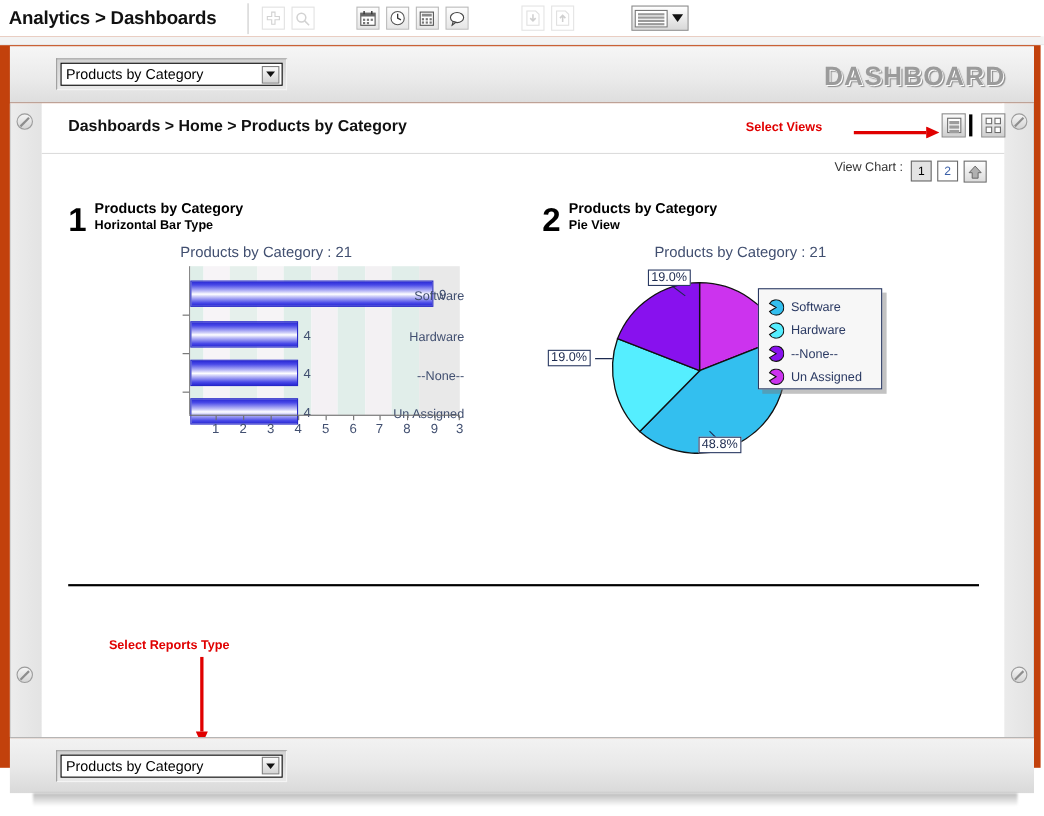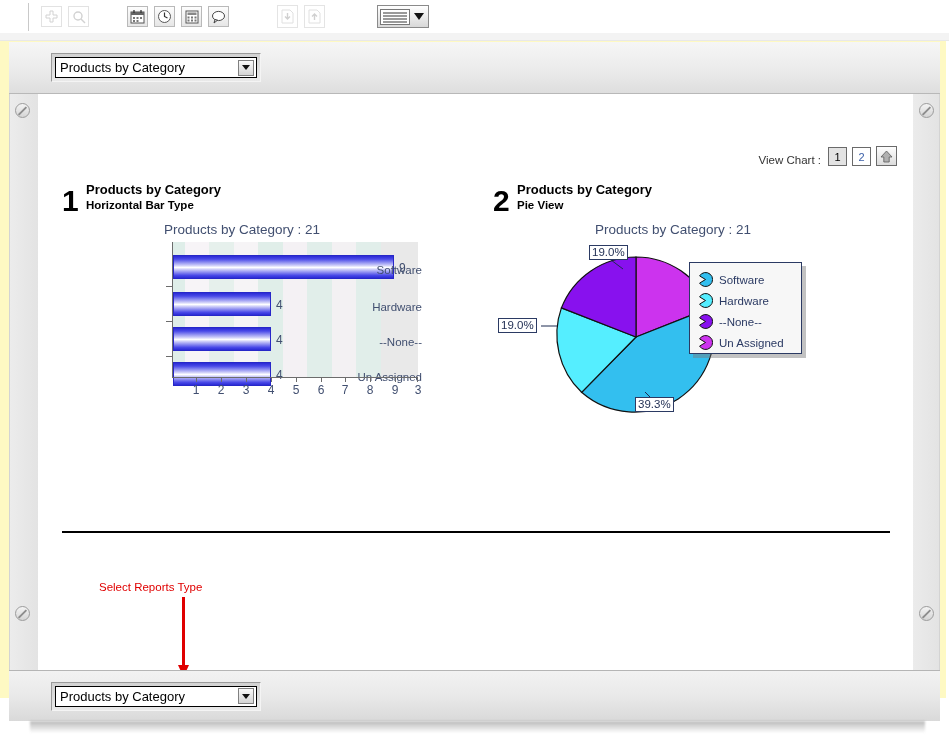--- a/index.html
+++ b/index.html
@@ -48,21 +48,21 @@
     background:linear-gradient(#ffffff,#d8d8d8);
     display:flex; align-items:center; padding:0 2px; gap:2px;
   }
   #viewselect .rows { width:30px; height:16px; border:1px solid #777; background:#fff; padding:1px 2px; }
   #viewselect .rows i { display:block; height:2px; background:#9a9a9a; margin:1px 0; }
   #viewselect .caret { width:0;height:0;border-left:5px solid transparent;border-right:5px solid transparent;border-top:7px solid #111; margin-left:2px;}
 
   
   #shell {
     position:absolute; left:0; top:33px; width:946px; height:665px;
-    background:#fef9c3;
+    background:#c2410c;
   }
   #shell-band {
     position:absolute; left:0; top:0; width:949px; height:8px;
     background:#f3f3f3; border-bottom:1px solid #e8e8e8;
   }
 
   
   #topstrip {
     position:absolute; left:9px; top:9px; width:931px; height:52px;
     background:linear-gradient(#f6f6f6 0%, #ebebeb 55%, #dedede 100%);
@@ -147,21 +147,21 @@
   }
   #vi-list { left:818px; }
   #vi-grid { left:854px; }
   #vi-pipe { position:absolute; left:843px; top:10px; width:3px; height:20px; background:#000; }
   .vi-rows { width:13px;height:14px;border:1px solid #6b6b6b;background:#fff;padding:1px; }
   .vi-rows i { display:block;height:3px;background:#9d9d9d;margin:1px 0; }
   .vi-tiles { width:14px;height:14px;display:grid;grid-template-columns:1fr 1fr;grid-template-rows:1fr 1fr;gap:2px; }
   .vi-tiles i { background:#fff;border:1px solid #6b6b6b; }
 
   
-  #viewchartrow { position:absolute; right:16px; top:52px; display:flex; align-items:flex-end; gap:5px; }
+  #viewchartrow { position:absolute; right:16px; top:52px; display:flex; align-items:flex-start; gap:5px; }
   #vc-label { font-size:11.5px; color:#333; margin-right:2px; }
   .numbtn {
     width:19px;height:19px;border:1px solid #6a6a6a;background:#fff;
     font-size:11px; display:flex;align-items:center;justify-content:center;
     color:#3a5fa8;
   }
   .numbtn.active { background:#e3e3e3; color:#000; }
   .upbtn {
     width:21px;height:20px;border:1px solid #6a6a6a;
     background:linear-gradient(#fdfdfd,#dcdcdc);
@@ -214,40 +214,41 @@
     background:#f7f7f7; border:1px solid #2b3a63;
     box-shadow:4px 4px 0 rgba(120,120,120,0.45);
     padding:6px 0 0 8px;
   }
   .legrow { display:flex; align-items:center; height:21px; gap:6px; }
   .legtext { font-size:11.5px; color:#2b3a63; }
 
   
   #hr { position:absolute; left:24px; top:437px; width:828px; height:2px; background:#000; }
 
-  #srt-label { position:absolute; left:61px; top:487px; font-size:11.5px; font-weight:normal; color:#e00000; }
+  #srt-label { position:absolute; left:61px; top:487px; font-size:11.5px; font-weight:bold; color:#e00000; }
   #srt-arrow { position:absolute; left:140px; top:503px; }
 
   
   #botstrip {
     position:absolute; left:9px; top:637px; width:931px; height:51px;
     background:linear-gradient(#f2f2f2 0%, #e9e9e9 50%, #d9d9d9 100%);
     border-top:1px solid #b5b5b5;
     display:flex; align-items:center;
   }
   #botshadow {
     position:absolute; left:30px; top:688px; width:895px; height:12px;
     background:linear-gradient(#b9b9b9,rgba(255,255,255,0));
     filter:blur(1px);
   }
 </style>
 </head>
 <body>
 
 <div id="appbar">
+  <div id="appbar-title">Analytics &gt; Dashboards</div>
   <div class="vsep"></div>
 
   <div class="tbgroup">
     <div class="tbtn disabled">
       <svg width="13" height="13" viewBox="0 0 13 13">
           <path d="M5 1h3v4h4v3H8v4H5V8H1V5h4z" fill="none" stroke="#d2d2d2" stroke-width="1"></path>
         </svg>
     </div>
     <div class="tbtn disabled">
       <svg width="14" height="14" viewBox="0 0 14 14">
@@ -338,32 +339,57 @@
 
   <div id="topstrip">
     <div class="selwrap">
       <div class="selbox">
         <span class="val">Products by Category</span>
         <span class="dd">
             <i></i>
           </span>
       </div>
     </div>
+    <div id="dashword">DASHBOARD</div>
   </div>
 
   <div id="panel">
     <div class="gutter" id="gutter-l"></div>
     <div class="gutter" id="gutter-r"></div>
     <div class="handle" id="h-tl"></div>
     <div class="handle" id="h-bl"></div>
     <div class="handle" id="h-tr"></div>
     <div class="handle" id="h-br"></div>
 
     <div id="content">
 
+      <div id="crumbrow">
+        <div id="breadcrumb">Dashboards &gt; Home &gt; Products by Category</div>
+        <div id="selectviews-label">Select Views</div>
+        <svg id="sv-arrow" width="78" height="11">
+          <line x1="0" y1="5.5" x2="66" y2="5.5" stroke="#e00000" stroke-width="3"></line>
+          <path d="M66 0 L78 5.5 L66 11 Z" fill="#e00000"></path>
+        </svg>
+        <div class="viewicon" id="vi-list">
+          <div class="vi-rows">
+              <i></i>
+              <i></i>
+              <i></i>
+            </div>
+        </div>
+        <div id="vi-pipe"></div>
+        <div class="viewicon" id="vi-grid">
+          <div class="vi-tiles">
+              <i></i>
+              <i></i>
+              <i></i>
+              <i></i>
+            </div>
+        </div>
+      </div>
 
       <div id="viewchartrow">
         <span id="vc-label">View Chart :</span>
         <div class="numbtn active">1</div>
         <div class="numbtn">2</div>
         <div class="upbtn">
           <svg width="13" height="13" viewBox="0 0 13 13">
               <path d="M6.5 1 L12 7 H9.2 V12 H3.8 V7 H1 Z" fill="#b0b0b0" stroke="#5b5b5b" stroke-width="0.8"></path>
             </svg>
         </div>
@@ -453,21 +479,21 @@
           </svg>
 
           <svg style="position:absolute;left:0;top:0;width:380px;height:165px;pointer-events:none">
             <line x1="118" y1="18" x2="130" y2="27" stroke="#1d2b50" stroke-width="1"></line>
             <line x1="48" y1="84" x2="64" y2="84" stroke="#1d2b50" stroke-width="1"></line>
             <line x1="152" y1="150" x2="160" y2="158" stroke="#1d2b50" stroke-width="1"></line>
           </svg>
 
           <div class="calloutbox" style="left:96px;top:3px;">19.0%</div>
           <div class="calloutbox" style="left:5px;top:76px;">19.0%</div>
-          <div class="calloutbox" style="left:142px;top:155px;">39.3%</div>
+          <div class="calloutbox" style="left:142px;top:155px;">48.8%</div>
 
           <div id="legend">
             <div class="legrow">
               <svg width="15" height="15" viewBox="0 0 15 15">
                 <path d="M7.5 7.5 L1.6 3.9 A7 7 0 1 1 1.6 11.1 Z" fill="#33bfef" stroke="#111" stroke-width="1"></path>
               </svg>
               <span class="legtext">Software</span>
             </div>
             <div class="legrow">
               <svg width="15" height="15" viewBox="0 0 15 15">

